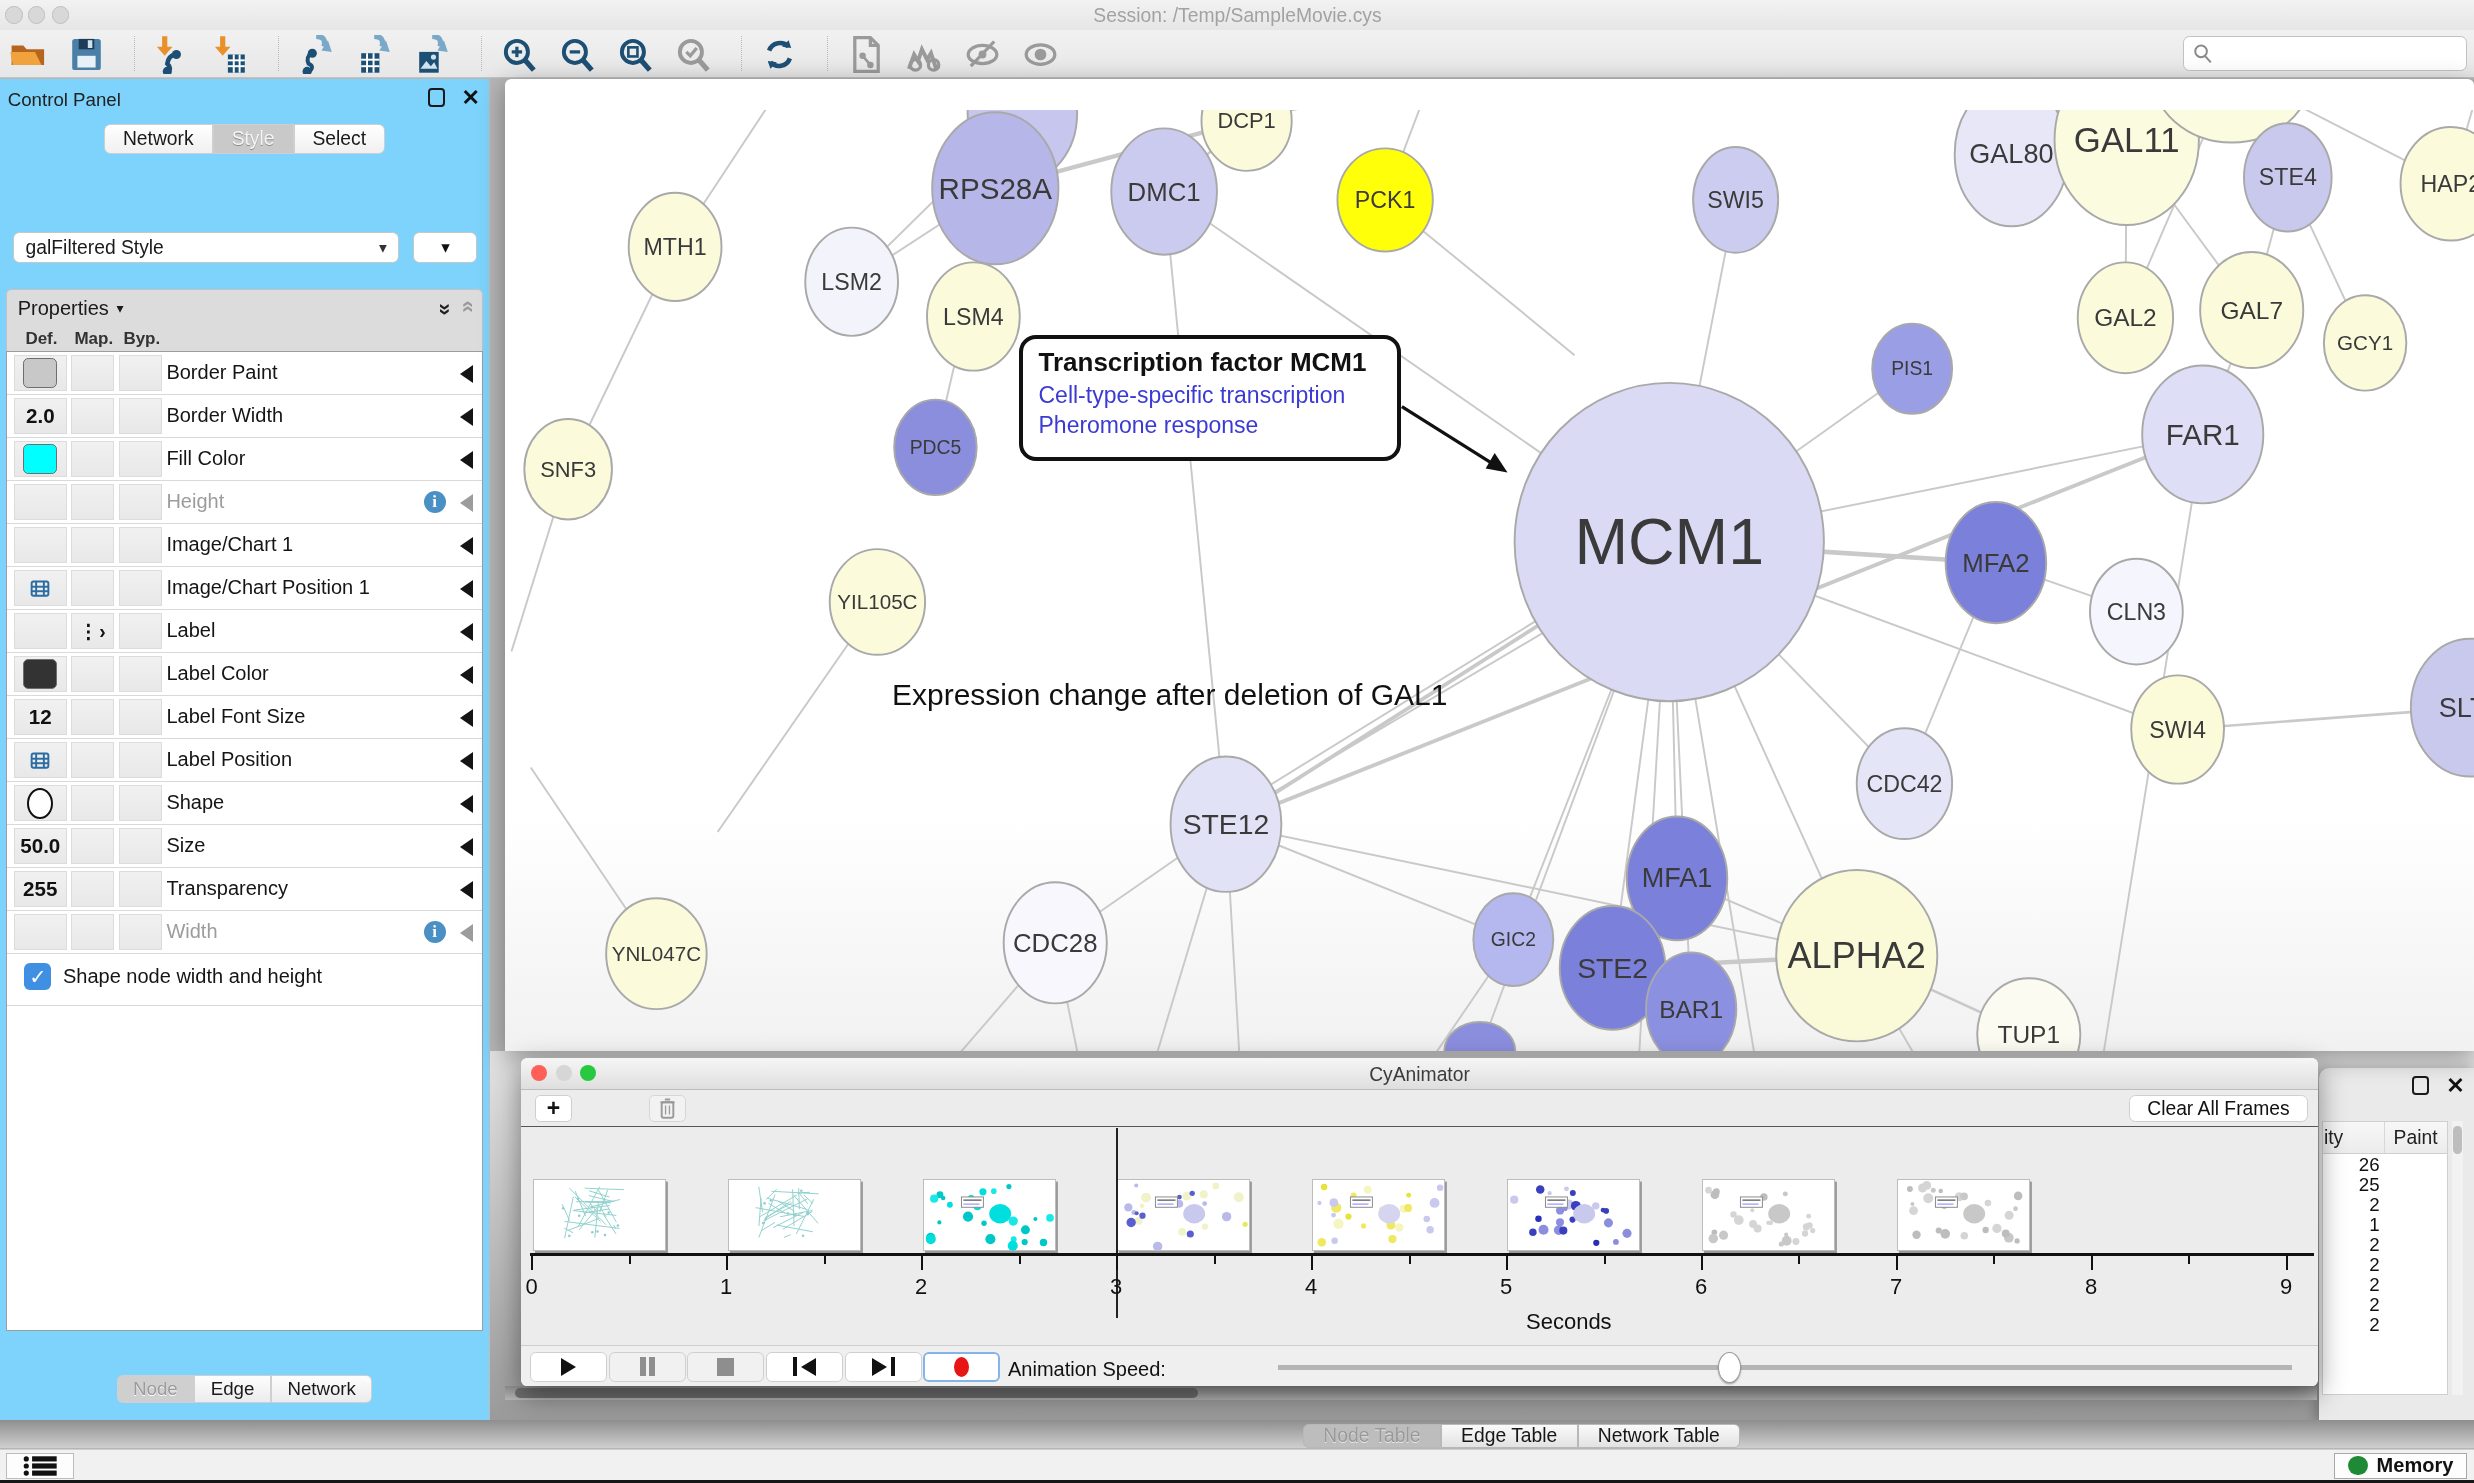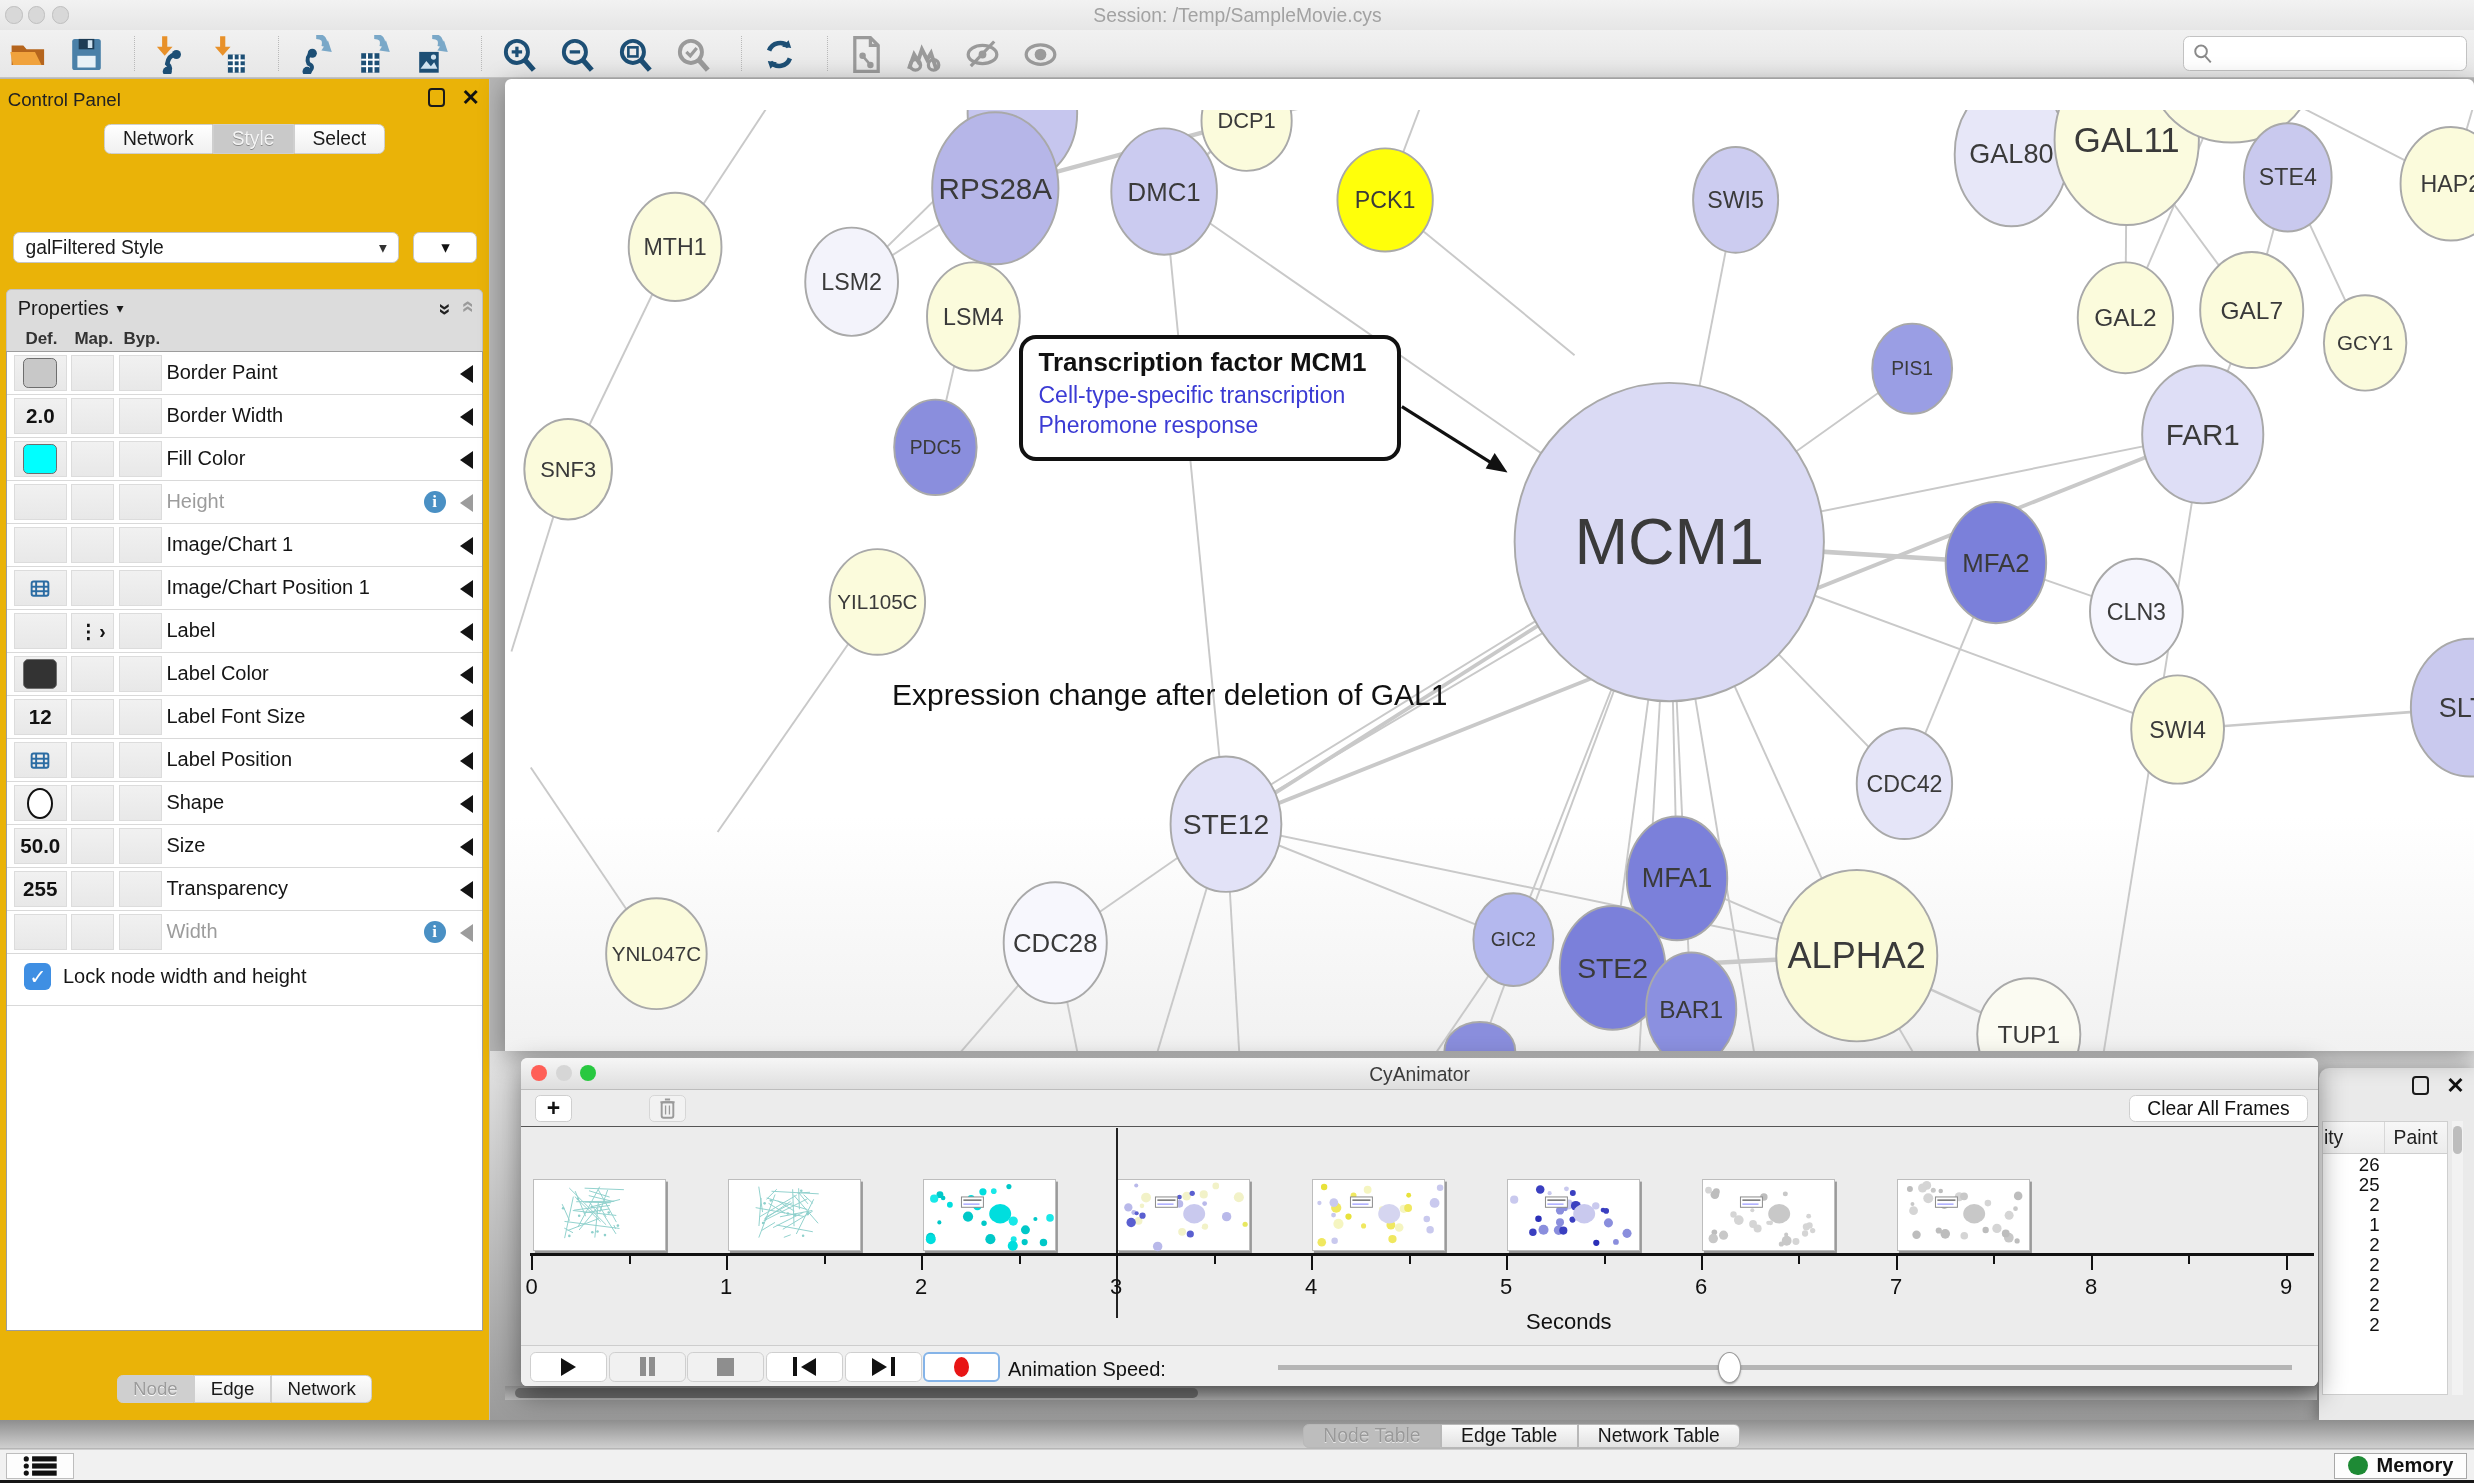--- a/index.html
+++ b/index.html
@@ -16,21 +16,21 @@
   #toolbar { position:absolute; left:0; top:30px; width:2475px; height:48px;
     background:linear-gradient(#f1f1f1,#e7e7e7); border-bottom:1.3px solid #c3c3c3; }
   .tb-ic { position:absolute; top:5.2px; width:39px; height:39px; }
   .tb-sep { position:absolute; top:6.4px; width:0; height:35px; border-left:1.3px dotted #b9b9b9; }
   #search-box { position:absolute; right:7.7px; top:6.4px; width:284px; height:35px;
     background:#fff; border:1.3px solid #c2c2c2; border-radius:6.4px; display:flex; align-items:center; }
   #search-box svg { margin-left:7.7px; }
 
   
   #control-panel { position:absolute; left:0; top:79px; width:490px; height:1342px;
-    background:#eab308; border-right:1.3px solid #bdbdbd; }
+    background:#7dd3fc; border-right:1.3px solid #bdbdbd; }
   #cp-title { position:absolute; left:7.7px; top:10.3px; font-size:18.7px; color:#222; }
   .panel-icons { position:absolute; right:9px; top:9px; display:flex; gap:17px; align-items:center; }
   .float-ic { width:17px; height:19.3px; border:2.6px solid #1a1a1a; border-radius:3.9px; }
   .close-ic { font-size:22px; font-weight:bold; color:#111; line-height:19.3px; }
   #cp-tabs { position:absolute; left:0; right:0; top:45px; display:flex; justify-content:center; }
   .cp-tab { height:30px; padding:0 18px; font-size:19.3px; background:linear-gradient(#ffffff,#f0f0f0);
     border:1.3px solid #cfcfcf; display:flex; align-items:center; color:#1a1a1a; }
   .cp-tab:first-child { border-radius:6.4px 0 0 6.4px; }
   .cp-tab:last-child { border-radius:0 6.4px 6.4px 0; }
   .cp-tab.active { background:#c9c9c9; color:#f5f5f5; text-shadow:0 0.6px 0.6px #888; }
@@ -473,21 +473,21 @@
           <div class="pcell def"></div>
           <div class="pcell map"></div>
           <div class="pcell byp"></div>
           <div class="plabel">Width</div>
           <div class="pinfo">i</div>
           <div class="ptri"></div>
         </div>
         <div class="lock-wrap">
           <div id="lock-row">
       <div id="lock-box">✓</div>
-      <div id="lock-label">Lock node width and height</div>
+      <div id="lock-label">Shape node width and height</div>
           </div>
         </div>
       </div>
     <div id="cp-bottom-tabs">
         <div class="cpb-tab pressed">Node</div>
         <div class="cpb-tab">Edge</div>
         <div class="cpb-tab">Network</div>
       </div>
   </div>
 

